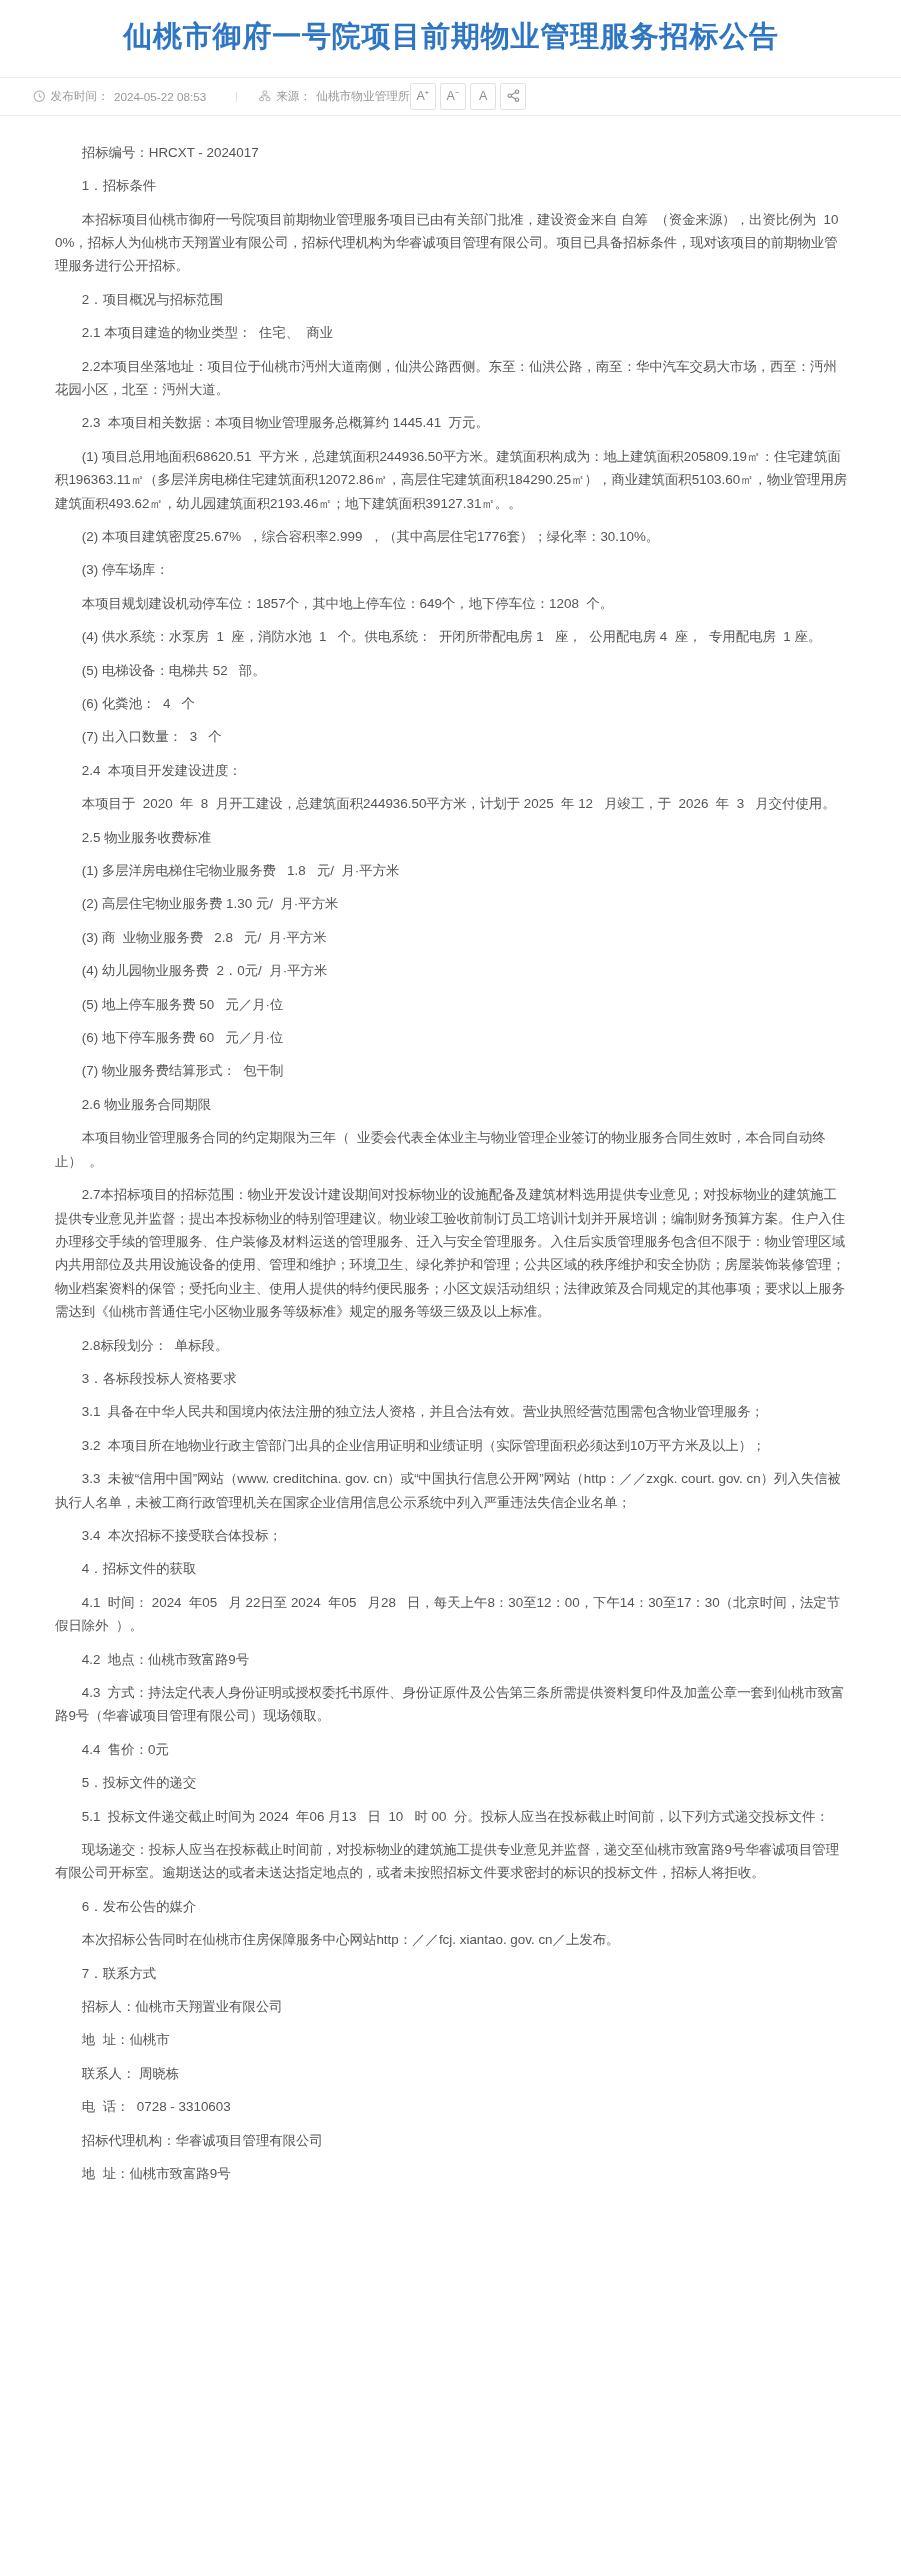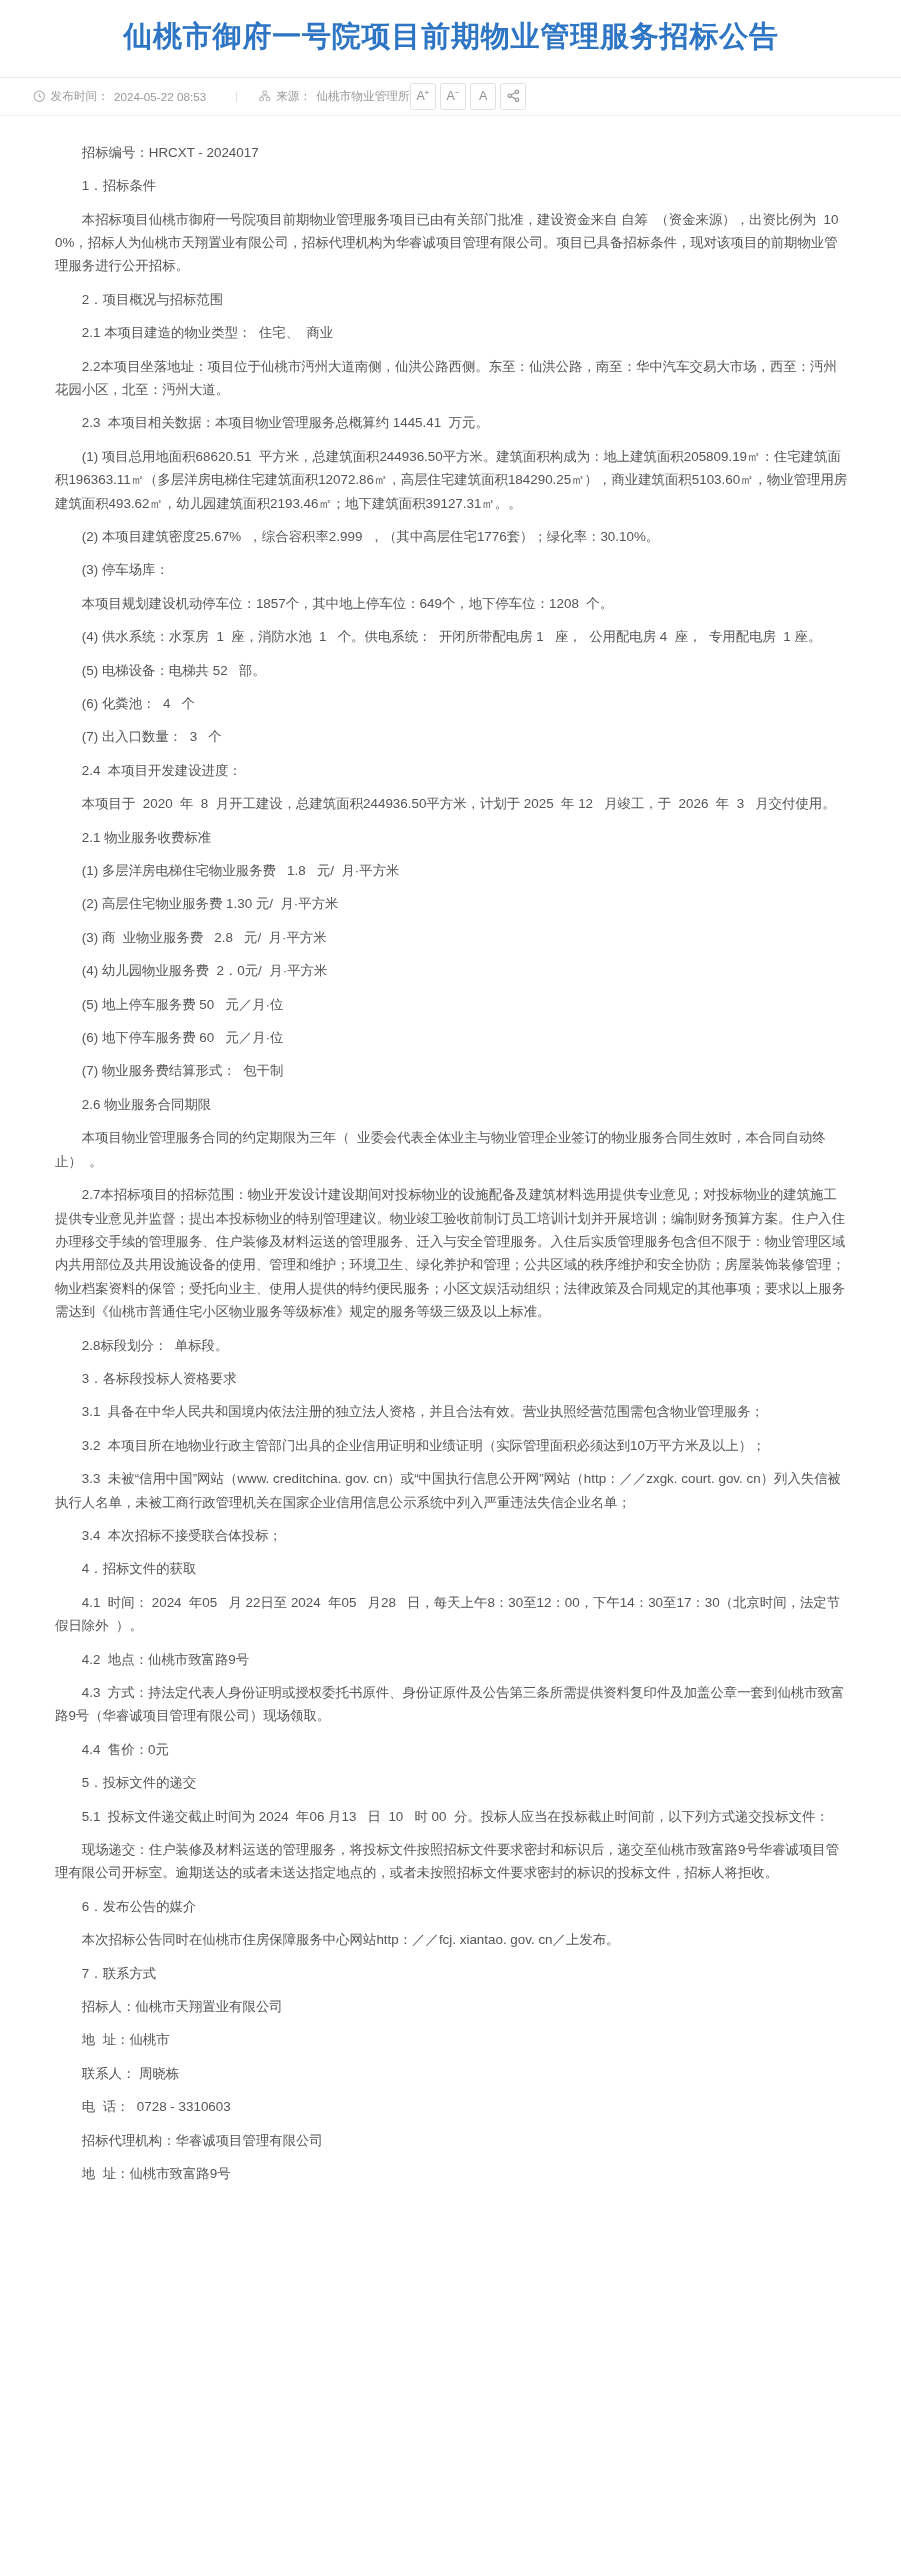--- a/index.html
+++ b/index.html
@@ -129,21 +129,21 @@
       <p class="para">(1) 项目总用地面积68620.51  平方米，总建筑面积244936.50平方米。建筑面积构成为：地上建筑面积205809.19㎡：住宅建筑面积196363.11㎡（多层洋房电梯住宅建筑面积12072.86㎡，高层住宅建筑面积184290.25㎡），商业建筑面积5103.60㎡，物业管理用房建筑面积493.62㎡，幼儿园建筑面积2193.46㎡；地下建筑面积39127.31㎡。。</p>
       <p class="para">(2) 本项目建筑密度25.67%  ，综合容积率2.999  ，（其中高层住宅1776套）；绿化率：30.10%。</p>
       <p class="para">(3) 停车场库：</p>
       <p class="para">本项目规划建设机动停车位：1857个，其中地上停车位：649个，地下停车位：1208  个。</p>
       <p class="para">(4) 供水系统：水泵房  1  座，消防水池  1   个。供电系统：  开闭所带配电房 1   座，  公用配电房 4  座，  专用配电房  1 座。</p>
       <p class="para">(5) 电梯设备：电梯共 52   部。</p>
       <p class="para">(6) 化粪池：  4   个</p>
       <p class="para">(7) 出入口数量：  3   个</p>
       <p class="para">2.4  本项目开发建设进度：</p>
       <p class="para">本项目于  2020  年  8  月开工建设，总建筑面积244936.50平方米，计划于 2025  年 12   月竣工，于  2026  年  3   月交付使用。</p>
-      <p class="para">2.1 物业服务收费标准</p>
+      <p class="para">2.5 物业服务收费标准</p>
       <p class="para">(1) 多层洋房电梯住宅物业服务费   1.8   元/  月·平方米</p>
       <p class="para">(2) 高层住宅物业服务费 1.30 元/  月·平方米</p>
       <p class="para">(3) 商  业物业服务费   2.8   元/  月·平方米</p>
       <p class="para">(4) 幼儿园物业服务费  2．0元/  月·平方米</p>
       <p class="para">(5) 地上停车服务费 50   元／月·位</p>
       <p class="para">(6) 地下停车服务费 60   元／月·位</p>
       <p class="para">(7) 物业服务费结算形式：  包干制</p>
       <p class="para">2.6 物业服务合同期限</p>
       <p class="para">本项目物业管理服务合同的约定期限为三年（  业委会代表全体业主与物业管理企业签订的物业服务合同生效时，本合同自动终止）  。</p>
       <p class="para">2.7本招标项目的招标范围：物业开发设计建设期间对投标物业的设施配备及建筑材料选用提供专业意见；对投标物业的建筑施工提供专业意见并监督；提出本投标物业的特别管理建议。物业竣工验收前制订员工培训计划并开展培训；编制财务预算方案。住户入住办理移交手续的管理服务、住户装修及材料运送的管理服务、迁入与安全管理服务。入住后实质管理服务包含但不限于：物业管理区域内共用部位及共用设施设备的使用、管理和维护；环境卫生、绿化养护和管理；公共区域的秩序维护和安全协防；房屋装饰装修管理；  物业档案资料的保管；受托向业主、使用人提供的特约便民服务；小区文娱活动组织；法律政策及合同规定的其他事项；要求以上服务需达到《仙桃市普通住宅小区物业服务等级标准》规定的服务等级三级及以上标准。</p>
@@ -153,21 +153,21 @@
       <p class="para">3.2  本项目所在地物业行政主管部门出具的企业信用证明和业绩证明（实际管理面积必须达到10万平方米及以上）；</p>
       <p class="para">3.3  未被“信用中国”网站（www. creditchina. gov. cn）或“中国执行信息公开网”网站（http：／／zxgk. court. gov. cn）列入失信被执行人名单，未被工商行政管理机关在国家企业信用信息公示系统中列入严重违法失信企业名单；</p>
       <p class="para">3.4  本次招标不接受联合体投标；</p>
       <p class="para">4．招标文件的获取</p>
       <p class="para">4.1  时间： 2024  年05   月 22日至 2024  年05   月28   日，每天上午8：30至12：00，下午14：30至17：30（北京时间，法定节假日除外  ）。</p>
       <p class="para">4.2  地点：仙桃市致富路9号</p>
       <p class="para">4.3  方式：持法定代表人身份证明或授权委托书原件、身份证原件及公告第三条所需提供资料复印件及加盖公章一套到仙桃市致富路9号（华睿诚项目管理有限公司）现场领取。</p>
       <p class="para">4.4  售价：0元</p>
       <p class="para">5．投标文件的递交</p>
       <p class="para">5.1  投标文件递交截止时间为 2024  年06 月13   日  10   时 00  分。投标人应当在投标截止时间前，以下列方式递交投标文件：</p>
-      <p class="para">现场递交：住户装修及材料运送的管理服务，将投标文件按照招标文件要求密封和标识后，递交至仙桃市致富路9号华睿诚项目管理有限公司开标室。逾期送达的或者未送达指定地点的，或者未按照招标文件要求密封的标识的投标文件，招标人将拒收。</p>
+      <p class="para">现场递交：投标人应当在投标截止时间前，对投标物业的建筑施工提供专业意见并监督，递交至仙桃市致富路9号华睿诚项目管理有限公司开标室。逾期送达的或者未送达指定地点的，或者未按照招标文件要求密封的标识的投标文件，招标人将拒收。</p>
       <p class="para">6．发布公告的媒介</p>
       <p class="para">本次招标公告同时在仙桃市住房保障服务中心网站http：／／fcj. xiantao. gov. cn／上发布。</p>
       <p class="para">7．联系方式</p>
       <p class="para">招标人：仙桃市天翔置业有限公司</p>
       <p class="para">地  址：仙桃市</p>
       <p class="para">联系人： 周晓栋</p>
       <p class="para">电  话：  0728 - 3310603</p>
       <p class="para">招标代理机构：华睿诚项目管理有限公司</p>
       <p class="para">地  址：仙桃市致富路9号</p>
     </div>

